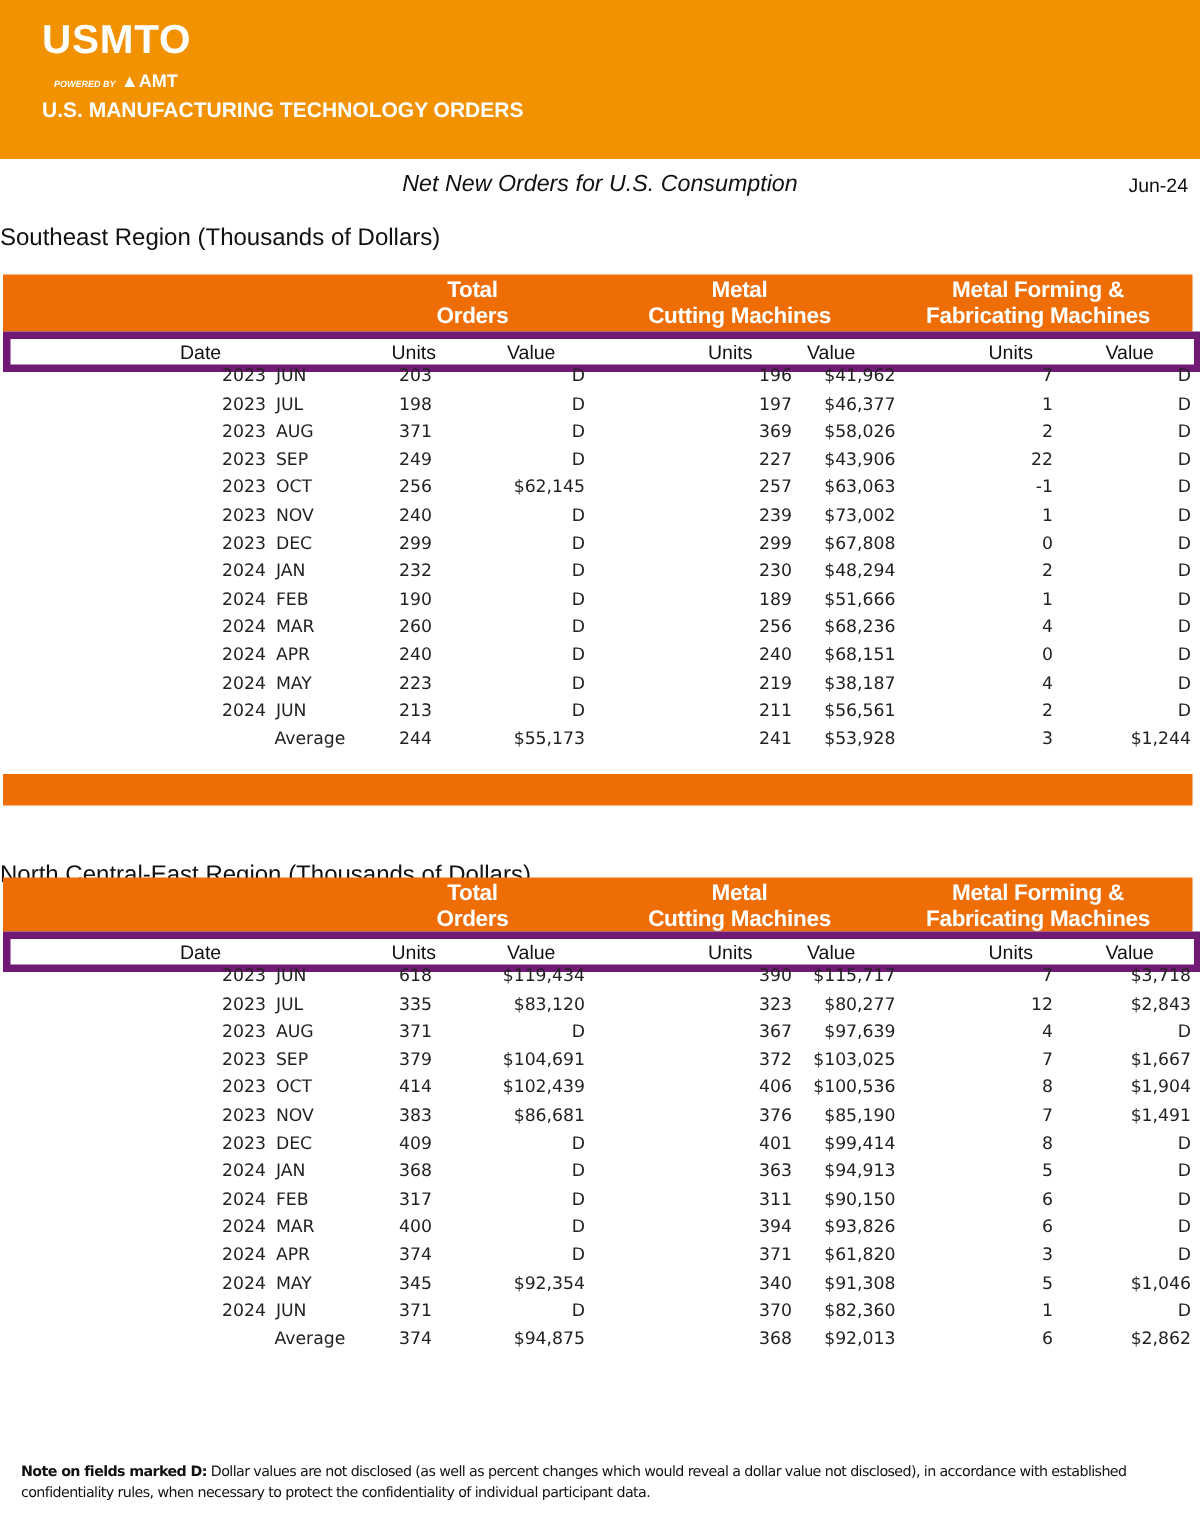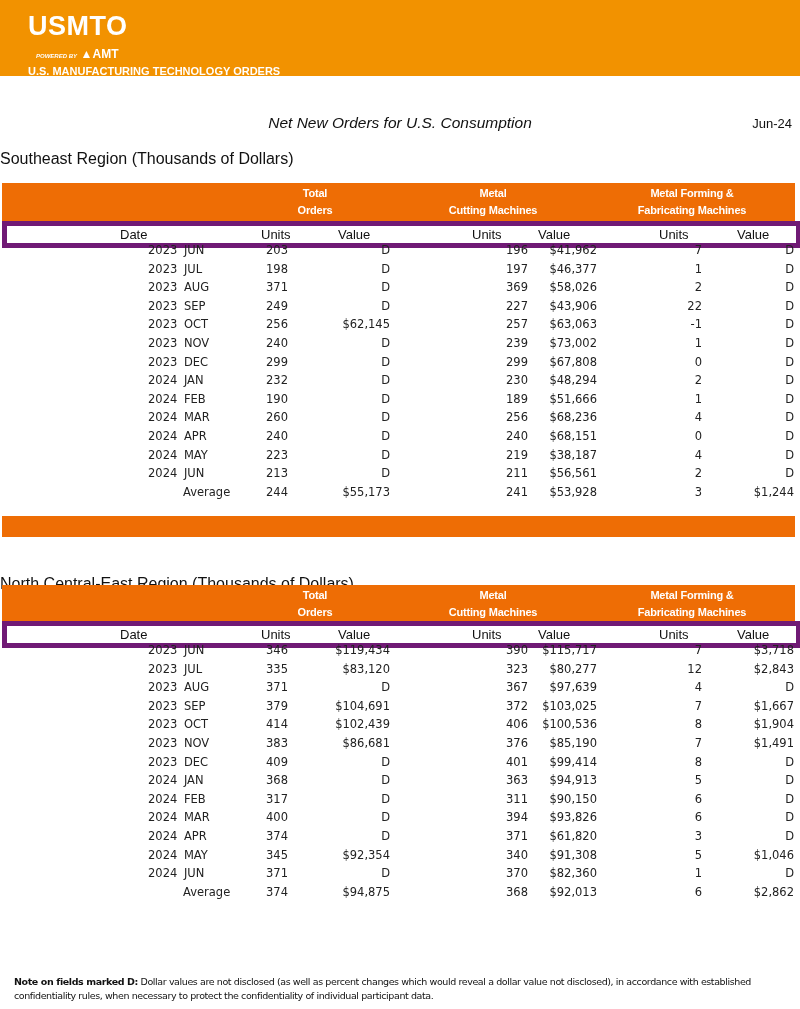--- a/index.html
+++ b/index.html
@@ -1,27 +1,27 @@
 <!DOCTYPE html>
 <html><head>
 <meta charset="utf-8">
 <style>
   html, body { margin:0; padding:0; }
   body { width:800px; height:1009px; background:#ffffff; position:relative; overflow:hidden; font-family:"Liberation Sans", sans-serif; color:#111; }
-  .banner { position:absolute; left:0; top:0; width:800px; height:76px; background:#f29200; }
+  .banner { position:absolute; left:0; top:0; width:800px; height:106px; background:#f29200; }
   .logo { position:absolute; left:28px; top:12px; color:#fff; font-family:"Liberation Sans", sans-serif; }
   .logo-main { font-size:27px; font-weight:bold; letter-spacing:0.5px; line-height:28px; }
   .logo-powered { position:absolute; left:8px; top:35px; font-size:6px; font-weight:bold; font-style:italic; white-space:nowrap; }
   .logo-powered b { font-size:12px; font-style:normal; margin-left:2px; }
-  .logo-sub { position:absolute; left:0; top:53px; font-size:11px; font-weight:bold; white-space:nowrap; }
+  .logo-sub { position:absolute; left:0; top:53px; font-size:14px; font-weight:bold; white-space:nowrap; }
   .doc-title { position:absolute; left:0; width:800px; top:114px; text-align:center; font-style:italic; font-size:15.5px; }
   .doc-date { position:absolute; right:8px; top:116px; font-size:13px; }
   .region-title { position:absolute; left:0; width:800px; text-align:left; font-size:16px; }
   .hdr-band { position:absolute; left:2px; width:793px; background:#ee6d05; }
-  .grp { position:absolute; color:#fff; font-weight:bold; font-size:11px; text-align:center; line-height:17px; letter-spacing:-0.2px; }
+  .grp { position:absolute; color:#fff; font-weight:bold; font-size:15px; text-align:center; line-height:17px; letter-spacing:-0.2px; }
   .col-row { position:absolute; left:2px; width:789px; height:17px; background:#fff; border:5px solid #701a75; }
   .col { position:absolute; top:1px; font-size:13px; text-align:right; }
   .rows { position:absolute; left:0; width:800px; font-family:"DejaVu Sans", sans-serif; font-size:11.5px; color:#222; }
   .row { position:relative; height:18.6px; }
   .cell { position:absolute; top:2px; text-align:right; white-space:nowrap; }
   .c-date { left:148px; text-align:left; word-spacing:3px; }
   .c-avg { left:183px; text-align:left; }
   .c-tu { right:512px; }
   .c-tv { right:410px; }
   .c-mu { right:272px; }
@@ -228,21 +228,21 @@
   <span class="col" style="left:331px;">Value</span>
   <span class="col" style="left:465px;">Units</span>
   <span class="col" style="left:531px;">Value</span>
   <span class="col" style="left:652px;">Units</span>
   <span class="col" style="left:730px;">Value</span>
 </div>
 
 <div class="rows" style="top:641px;">
   <div class="row">
       <span class="cell c-date">2023 JUN</span>
-      <span class="cell c-tu">346</span>
+      <span class="cell c-tu">618</span>
       <span class="cell c-tv">$119,434</span>
       <span class="cell c-mu">390</span>
       <span class="cell c-mv">$115,717</span>
       <span class="cell c-fu">7</span>
       <span class="cell c-fv">$3,718</span>
     </div>
   <div class="row">
       <span class="cell c-date">2023 JUL</span>
       <span class="cell c-tu">335</span>
       <span class="cell c-tv">$83,120</span>

